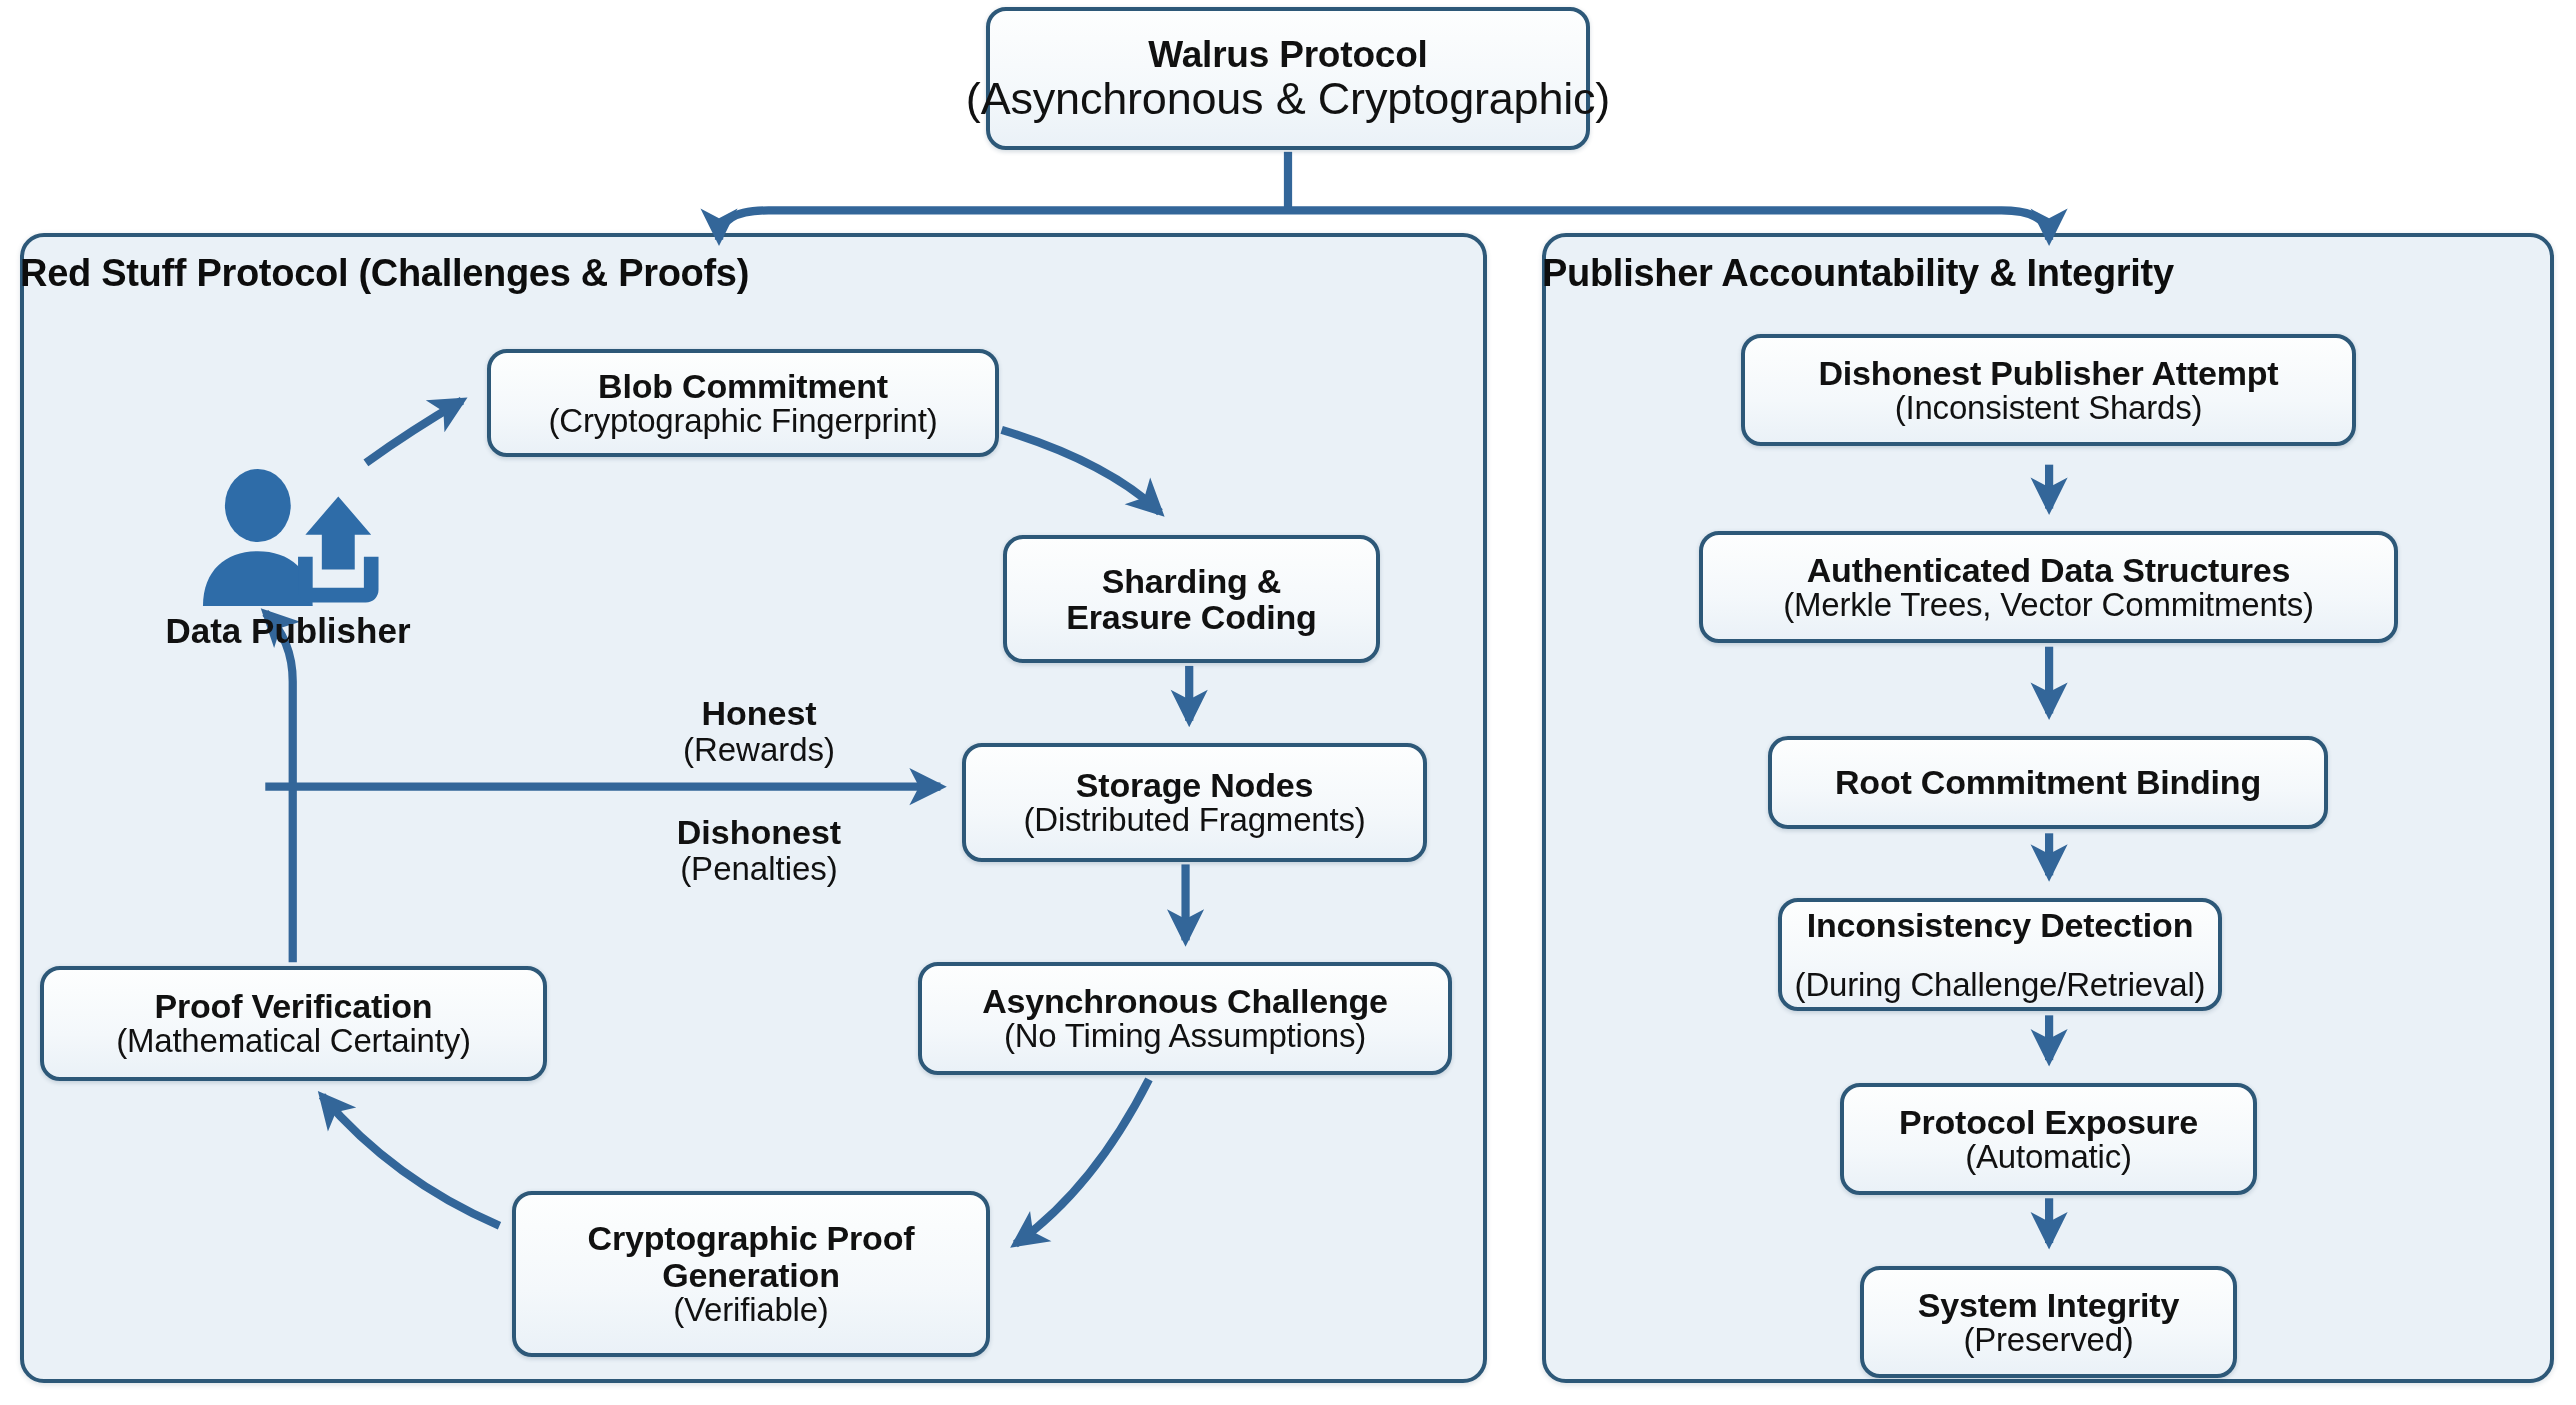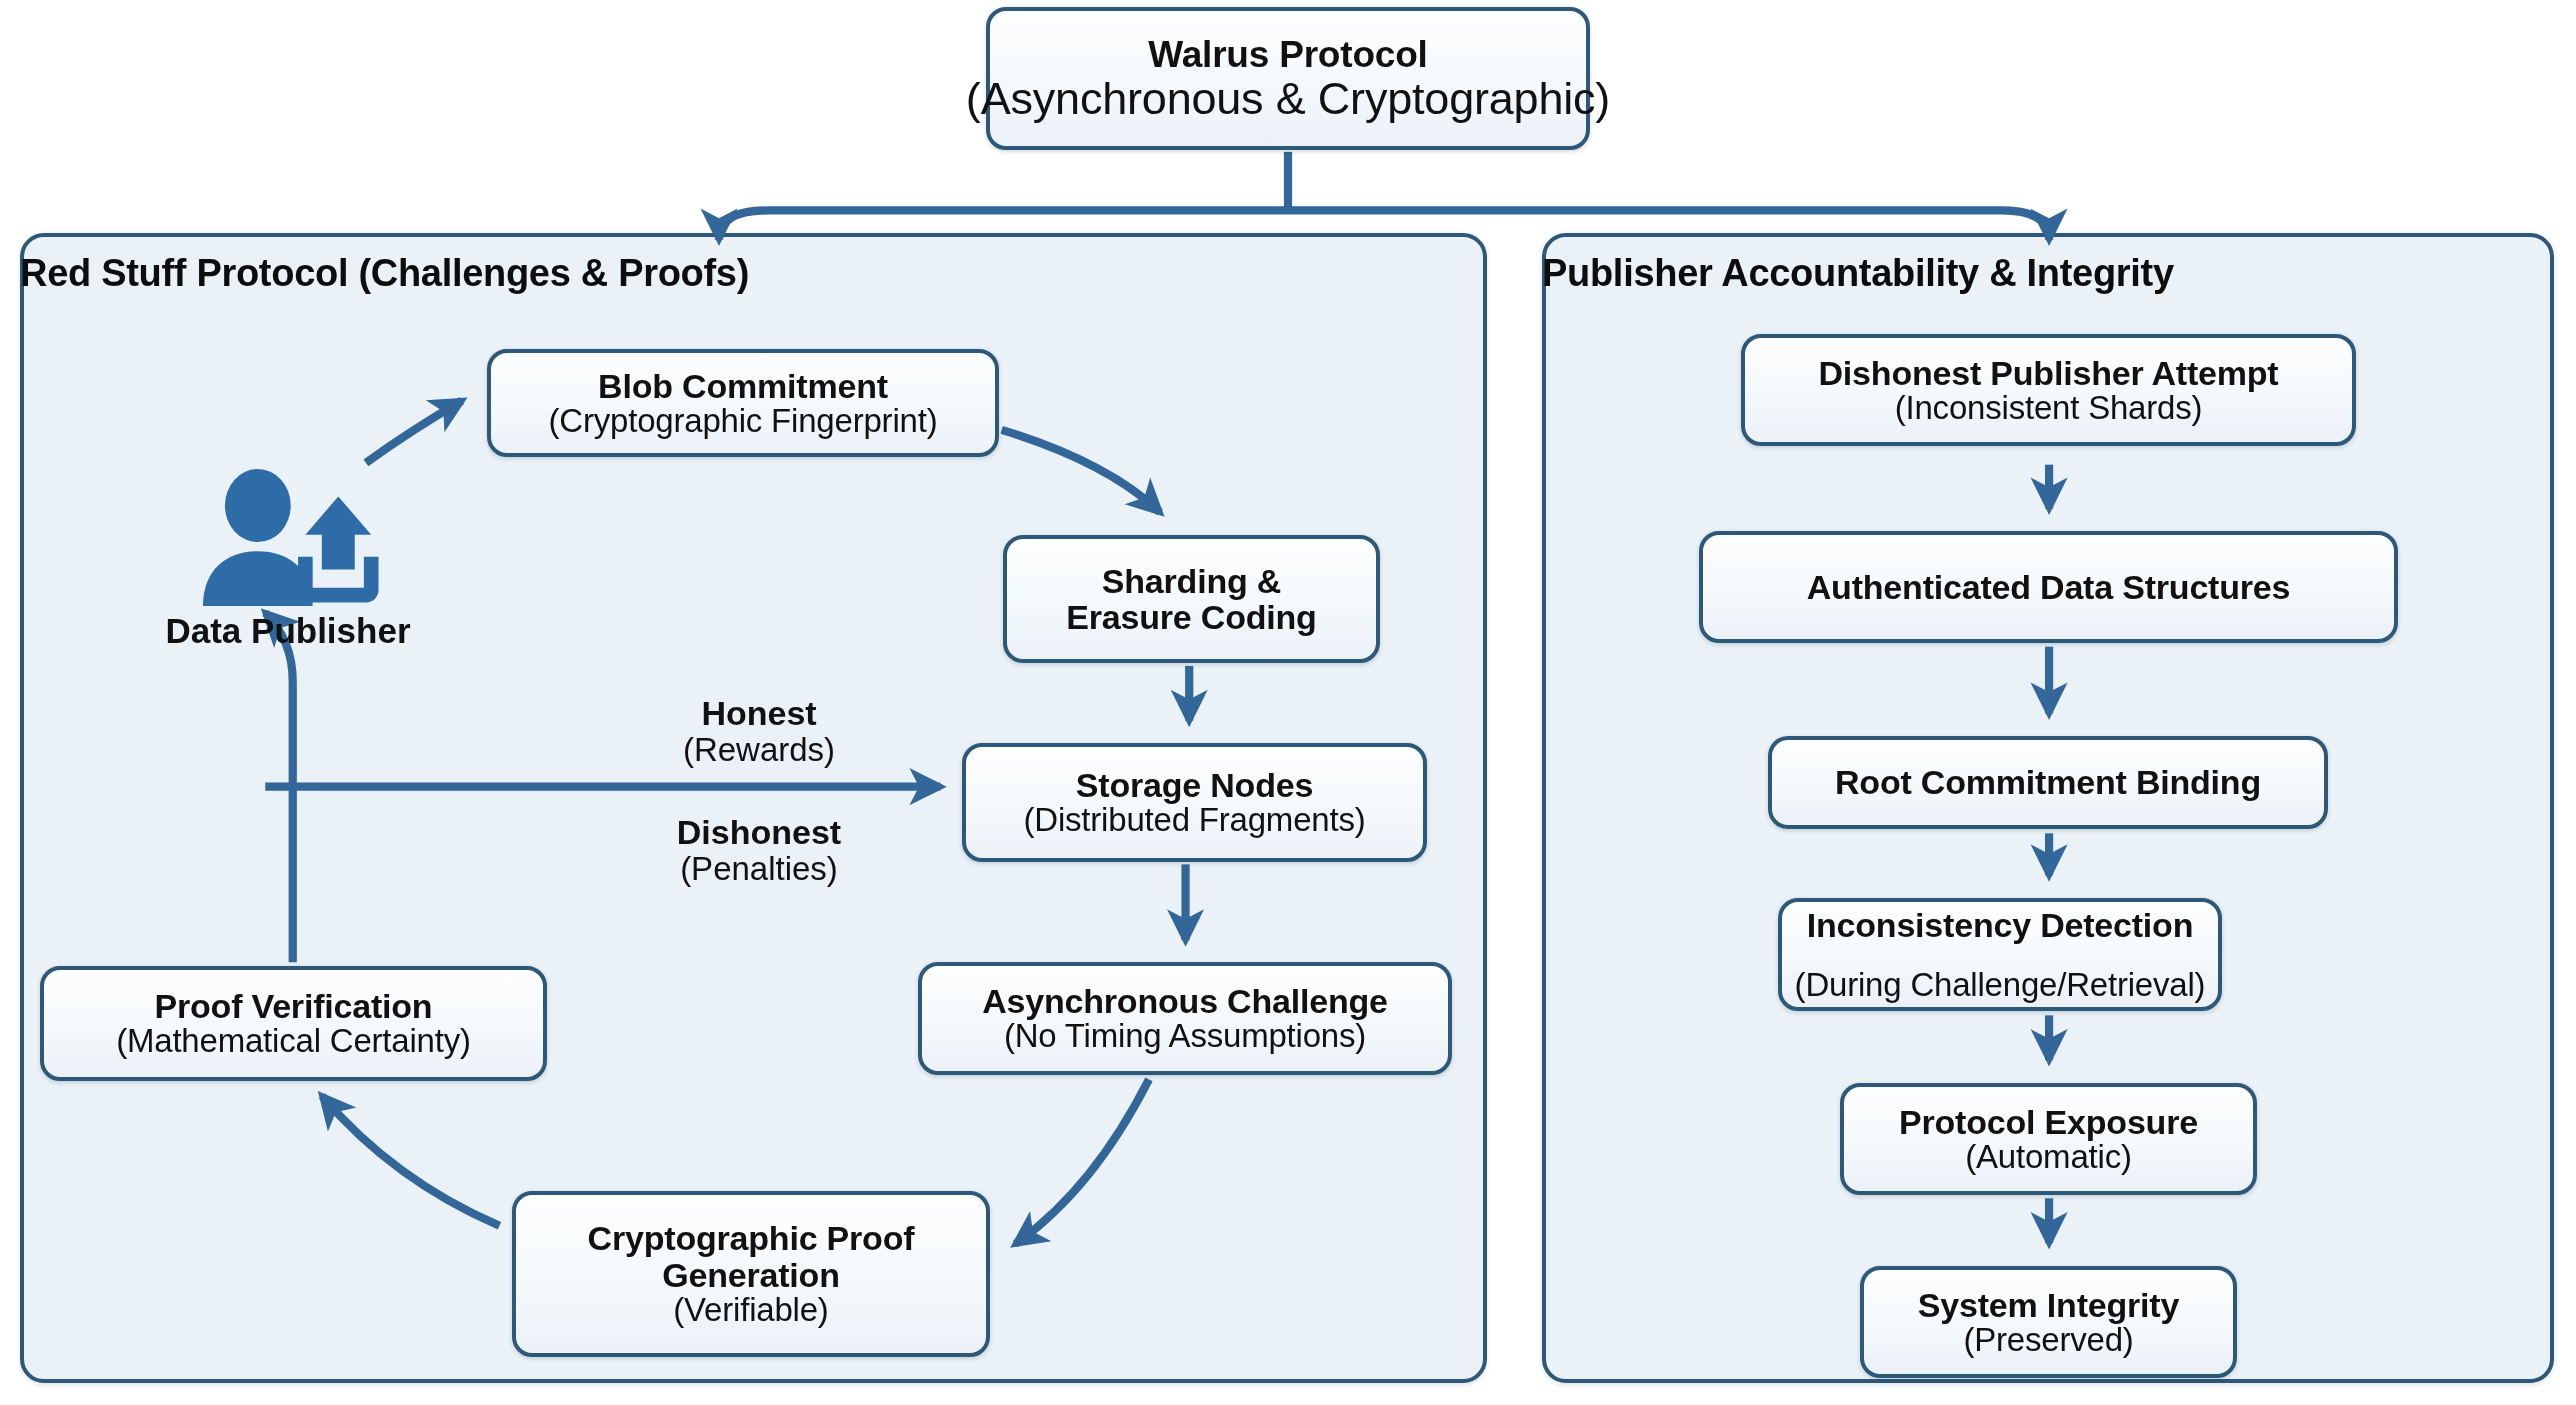--- a/index.html
+++ b/index.html
@@ -155,20 +155,21 @@
   <div class="panel" id="panel-right" style="left:1542px;top:233px;width:1012px;height:1150px;"></div>
   <div class="panel-title" style="left:1542px;top:252px;width:1012px;">Publisher Accountability &amp; Integrity</div>
 
   <div class="node" style="left:1741px;top:334px;width:615px;height:112px;">
     <span class="t1">Dishonest Publisher Attempt</span>
     <span class="t2">(Inconsistent Shards)</span>
   </div>
 
   <div class="node" style="left:1699px;top:531px;width:699px;height:112px;">
     <span class="t1">Authenticated Data Structures</span>
+    <span class="t2">(Merkle Trees, Vector Commitments)</span>
   </div>
 
   <div class="node" style="left:1768px;top:736px;width:560px;height:93px;">
     <span class="t1">Root Commitment Binding</span>
   </div>
 
   <div class="node" style="left:1778px;top:898px;width:444px;height:113px;gap:25px;">
     <span class="t1">Inconsistency Detection</span>
     <span class="t2">(During Challenge/Retrieval)</span>
   </div>

